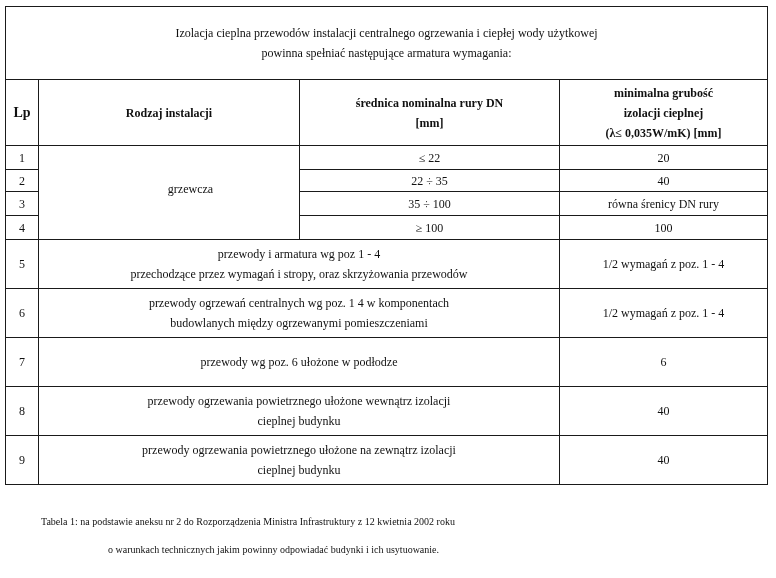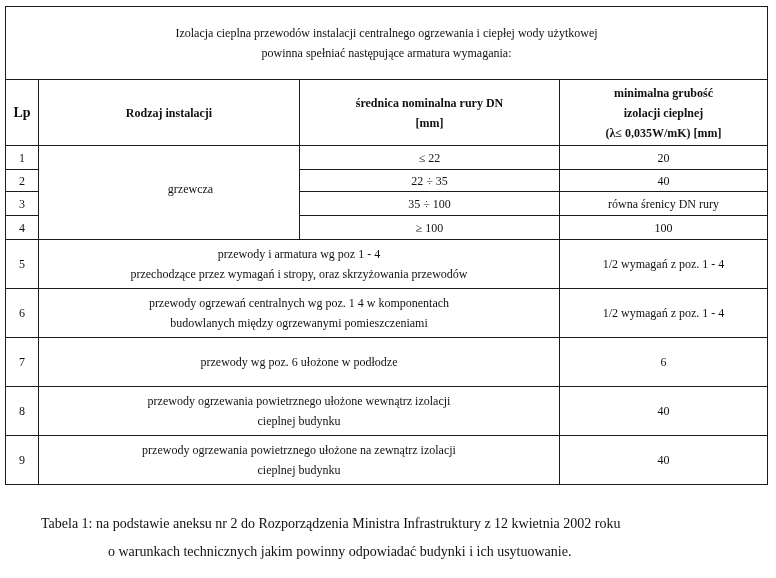--- a/index.html
+++ b/index.html
@@ -19,21 +19,21 @@
   .r1 td { height: 23px; }
   .r2 td { height: 21px; }
   .r3 td { height: 23px; }
   .r4 td { height: 23px; }
   .r5 td { height: 48px; }
   .r6 td { height: 48px; }
   .r7 td { height: 48px; }
   .r8 td { height: 48px; }
   .r9 td { height: 48px; }
   td.lp { font-size: 16px; }
-  .cap { position: absolute; font-size: 14px; white-space: nowrap; color: #111; }
+  .cap { position: absolute; font-size: 10px; white-space: nowrap; color: #111; }
   .cap1 { left: 41px; top: 516px; }
   .cap2 { left: 108px; top: 544px; }
 </style>
 </head>
 <body>
 
 <table class="main">
   <colgroup>
     <col style="width:33px">
     <col style="width:261px">

